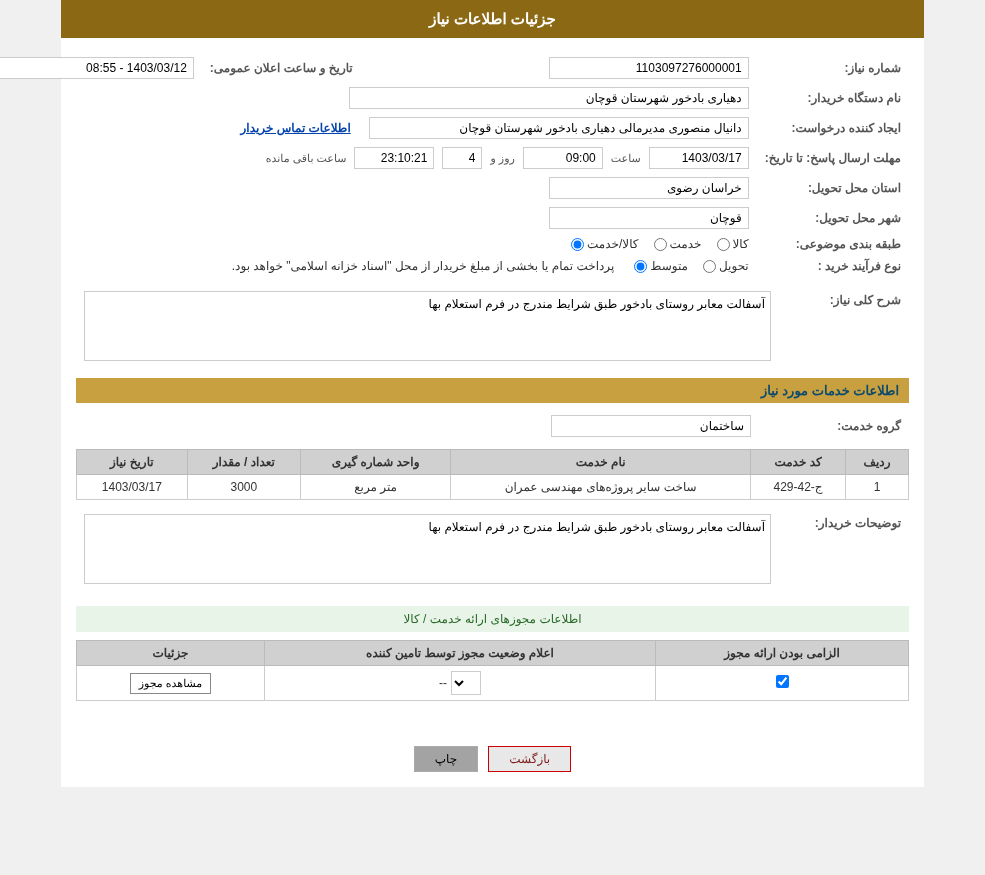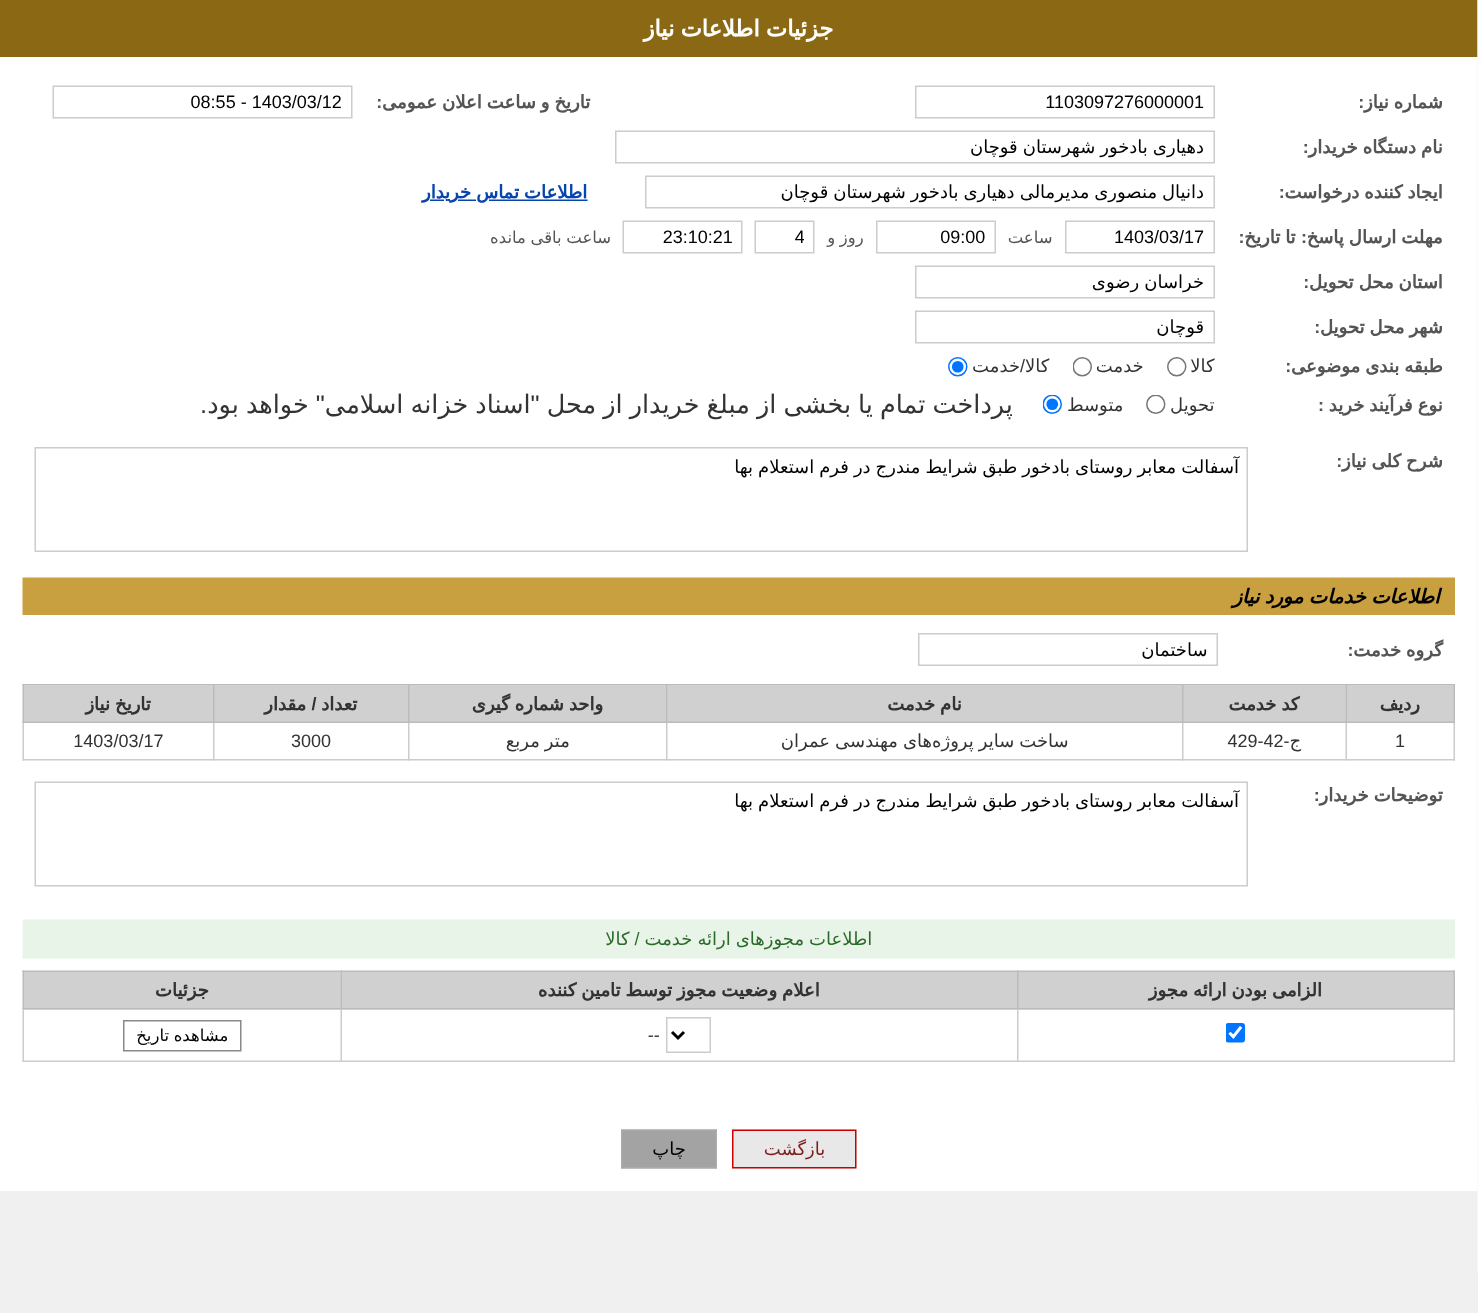--- a/index.html
+++ b/index.html
@@ -4,44 +4,43 @@
   <style>
     * { box-sizing: border-box; margin: 0; padding: 0; }
     body {
       font-family: Tahoma, Arial, sans-serif;
       font-size: 12px;
       background: #f0f0f0;
       direction: rtl;
       color: #333;
     }
     .page-wrapper {
-      width: 985px;
+      width: 863px;
       margin: 0 auto;
       background: #fff;
     }
     .header-bar {
       background: #8B6914;
       color: #fff;
       text-align: center;
       padding: 10px;
       font-size: 15px;
       font-weight: bold;
     }
     .content-area {
       padding: 15px;
       background: #fff;
     }
     .section-title {
       background: #c8a040;
-      color: #000000;
+      color: #0c4a6e;
       padding: 5px 10px;
       font-weight: bold;
       margin-bottom: 8px;
       font-size: 13px;
-      font-style: italic;
     }
     .info-table {
       width: 100%;
       border-collapse: collapse;
       margin-bottom: 10px;
     }
     .info-table td {
       padding: 4px 8px;
       vertical-align: middle;
     }
@@ -284,21 +283,21 @@
             <div class="radio-group">
               <div class="radio-item">
                 <span>تحویل</span>
                 <input type="radio" name="process" style="">
               </div>
               <div class="radio-item">
                 <span>متوسط</span>
                 <input type="radio" name="process" checked="" style="">
               </div>
             </div>
-            <span style="font-size:17px; color:#333;">پرداخت تمام یا بخشی از مبلغ خریدار از محل "اسناد خزانه اسلامی" خواهد بود.</span>
+            <span style="font-size:12px; color:#333;">پرداخت تمام یا بخشی از مبلغ خریدار از محل "اسناد خزانه اسلامی" خواهد بود.</span>
           </div>
         </td>
       </tr>
     </tbody>
       </table>
 
     <div style="margin-bottom:10px;">
       <table class="info-table">
         <tbody>
             <tr>
@@ -378,21 +377,21 @@
       </td>
       <td>
         <div style="display:flex; align-items:center; justify-content:center; gap:4px;">
           <select class="select-field" style="width:30px;">
             <option>∨</option>
           </select>
           <span>--</span>
         </div>
       </td>
       <td>
-        <button class="btn-view">مشاهده تاریخ</button>
+        <button class="btn-view">مشاهده مجوز</button>
       </td>
     </tr>
           </tbody>
       </table>
     </div>
 
   </div>
 
   <div class="footer-buttons">
     <button class="btn btn-back">بازگشت</button>

